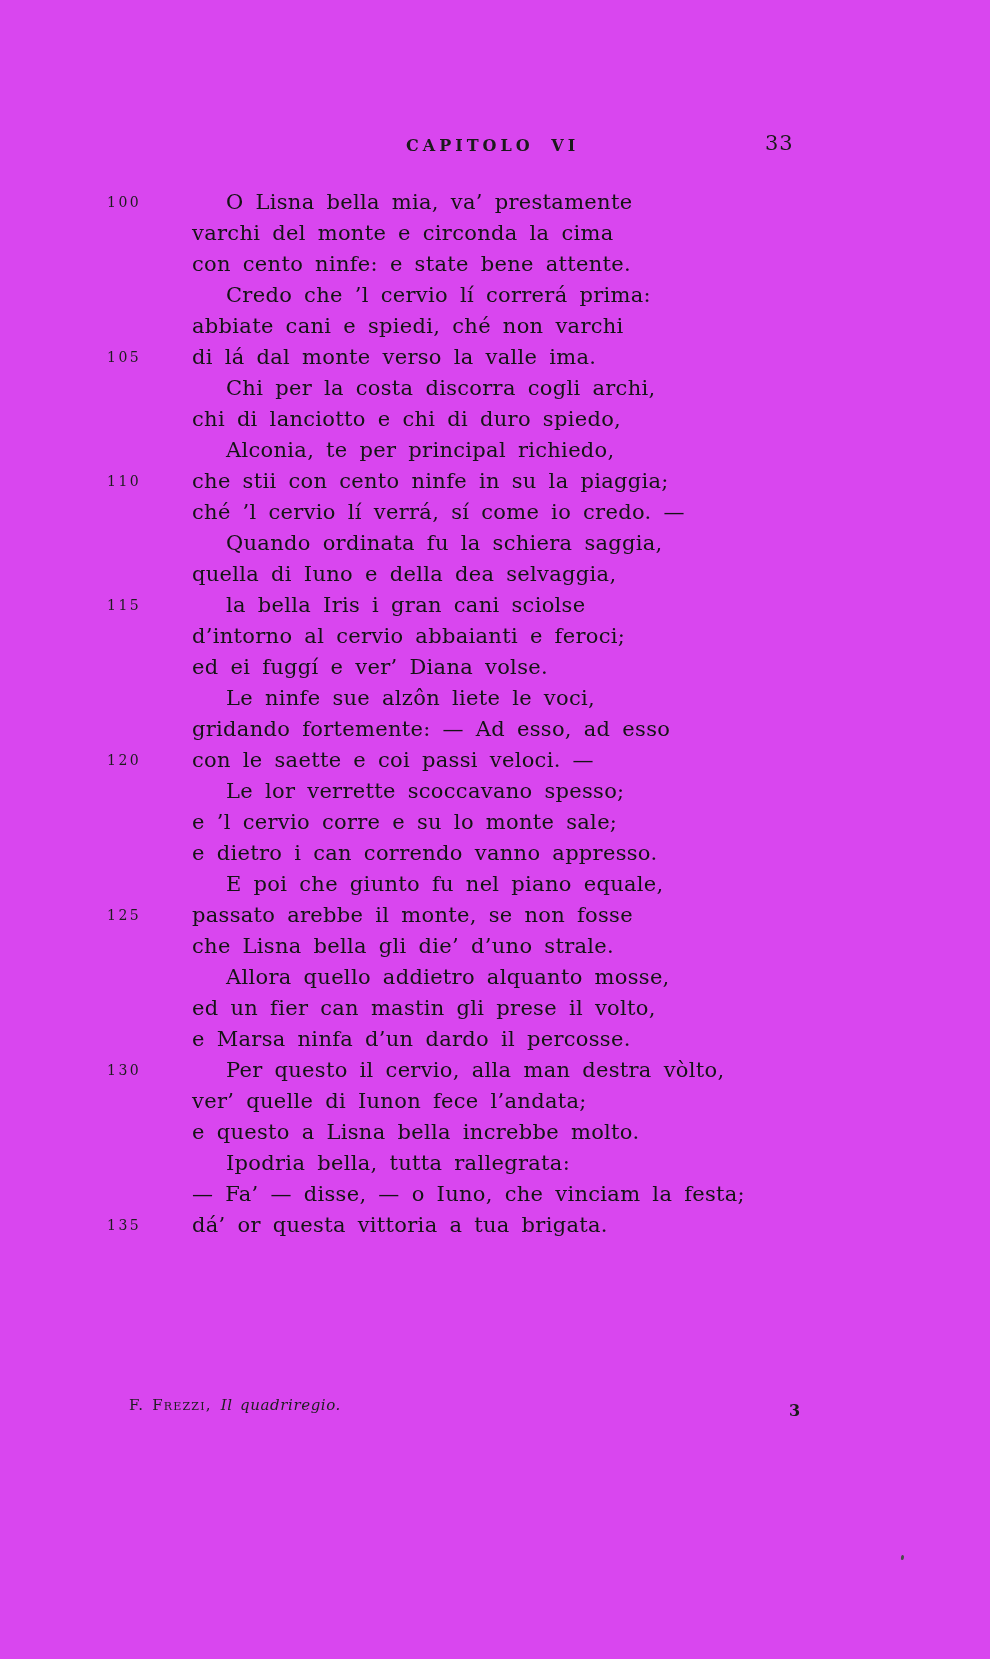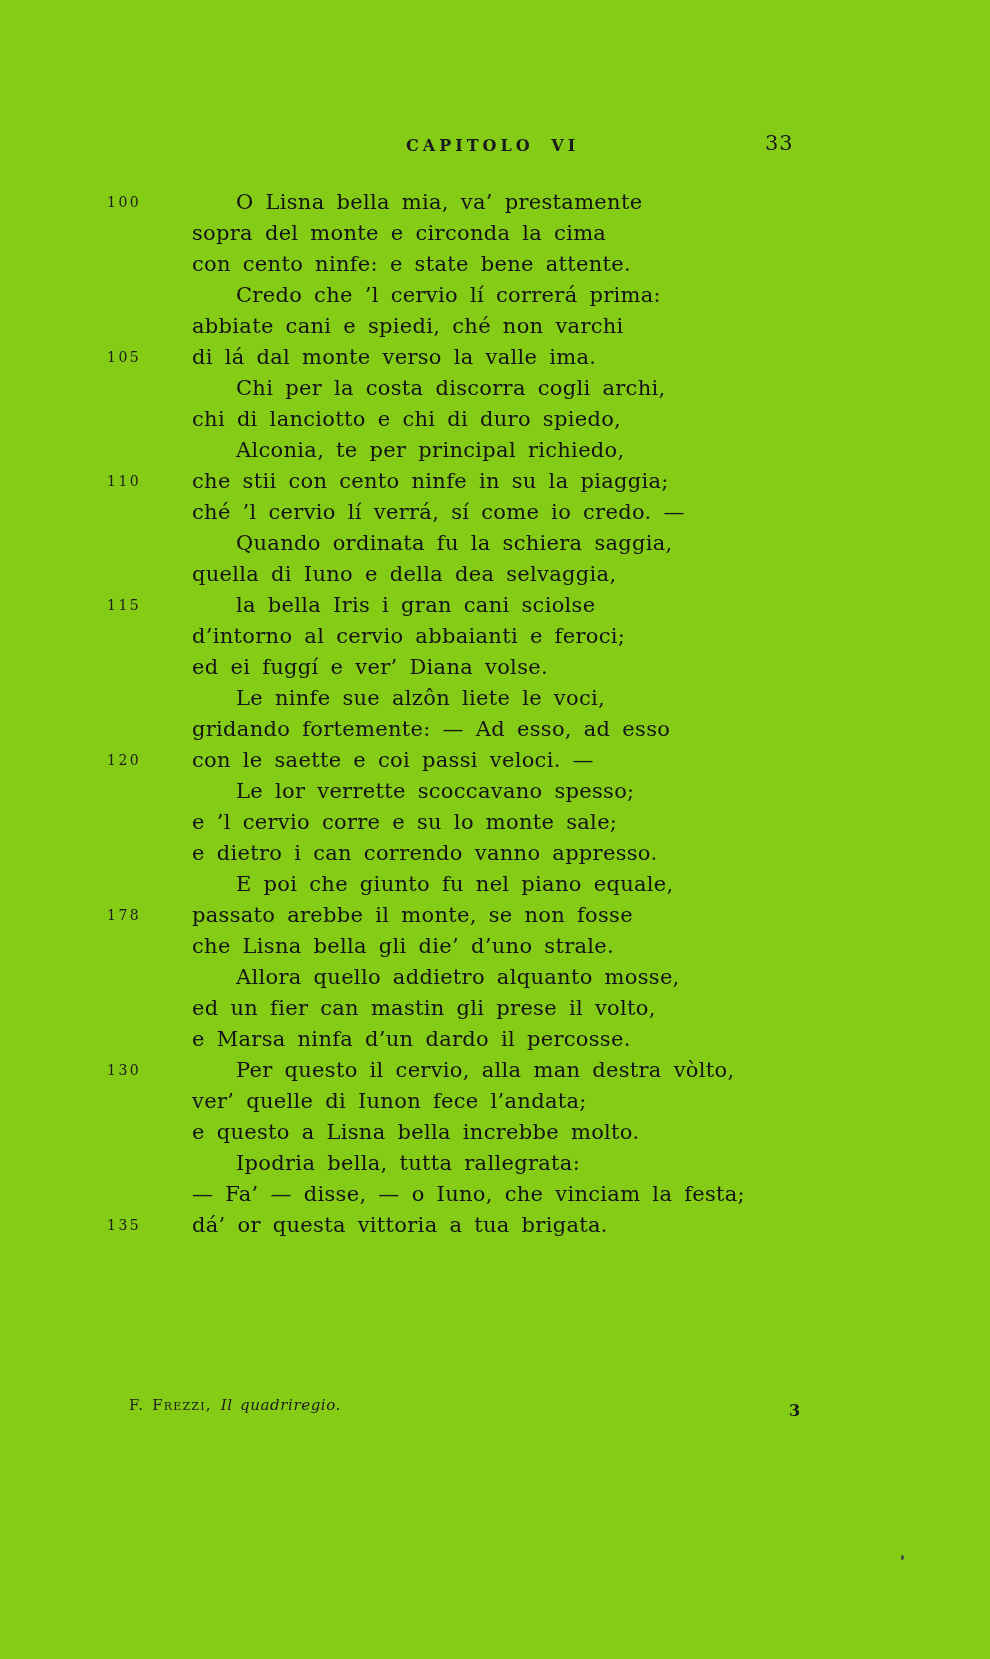--- a/index.html
+++ b/index.html
@@ -1,21 +1,21 @@
 <!DOCTYPE html>
 <html><head>
 <meta charset="utf-8">
 <style>
   html, body { margin: 0; padding: 0; background: #e8e8e8; }
   .page {
     position: relative;
     width: 990px;
     height: 1659px;
     margin: 0 auto;
-    background: #84cc16;
+    background: #d946ef;
     font-family: "DejaVu Serif", "Liberation Serif", serif;
     color: #141414;
     overflow: hidden;
   }
   
   .chapter-head {
     position: absolute;
     left: 406px;
     top: 136px;
     font-size: 16px;
@@ -56,21 +56,21 @@
   .poem-line .text {
     position: absolute;
     left: 192px;
     top: 0;
     font-size: 21px;
     letter-spacing: 0.3px;
     word-spacing: 5px;
     white-space: pre;
     color: #141414;
   }
-  .poem-line .text.indent { left: 236px; }
+  .poem-line .text.indent { left: 226px; }
   
   .footer-citation {
     position: absolute;
     left: 129px;
     top: 1396px;
     font-size: 15px;
     letter-spacing: 0.6px;
     word-spacing: 2px;
     color: #1e1e1e;
   }
@@ -105,21 +105,21 @@
   <div class="folio">33</div>
 
   <div class="poem" id="poem">
   <div class="poem-line">
     <span class="num">100</span>
     <span class="text indent">O Lisna bella mia, va’ prestamente</span>
   </div>
 
   <div class="poem-line">
     <span class="num"></span>
-    <span class="text">sopra del monte e circonda la cima</span>
+    <span class="text">varchi del monte e circonda la cima</span>
   </div>
 
   <div class="poem-line">
     <span class="num"></span>
     <span class="text">con cento ninfe: e state bene attente.</span>
   </div>
 
   <div class="poem-line">
     <span class="num"></span>
     <span class="text indent">Credo che ’l cervio lí correrá prima:</span>
@@ -216,21 +216,21 @@
     <span class="num"></span>
     <span class="text">e dietro i can correndo vanno appresso.</span>
   </div>
 
   <div class="poem-line">
     <span class="num"></span>
     <span class="text indent">E poi che giunto fu nel piano equale,</span>
   </div>
 
   <div class="poem-line">
-    <span class="num">178</span>
+    <span class="num">125</span>
     <span class="text">passato arebbe il monte, se non fosse</span>
   </div>
 
   <div class="poem-line">
     <span class="num"></span>
     <span class="text">che Lisna bella gli die’ d’uno strale.</span>
   </div>
 
   <div class="poem-line">
     <span class="num"></span>

